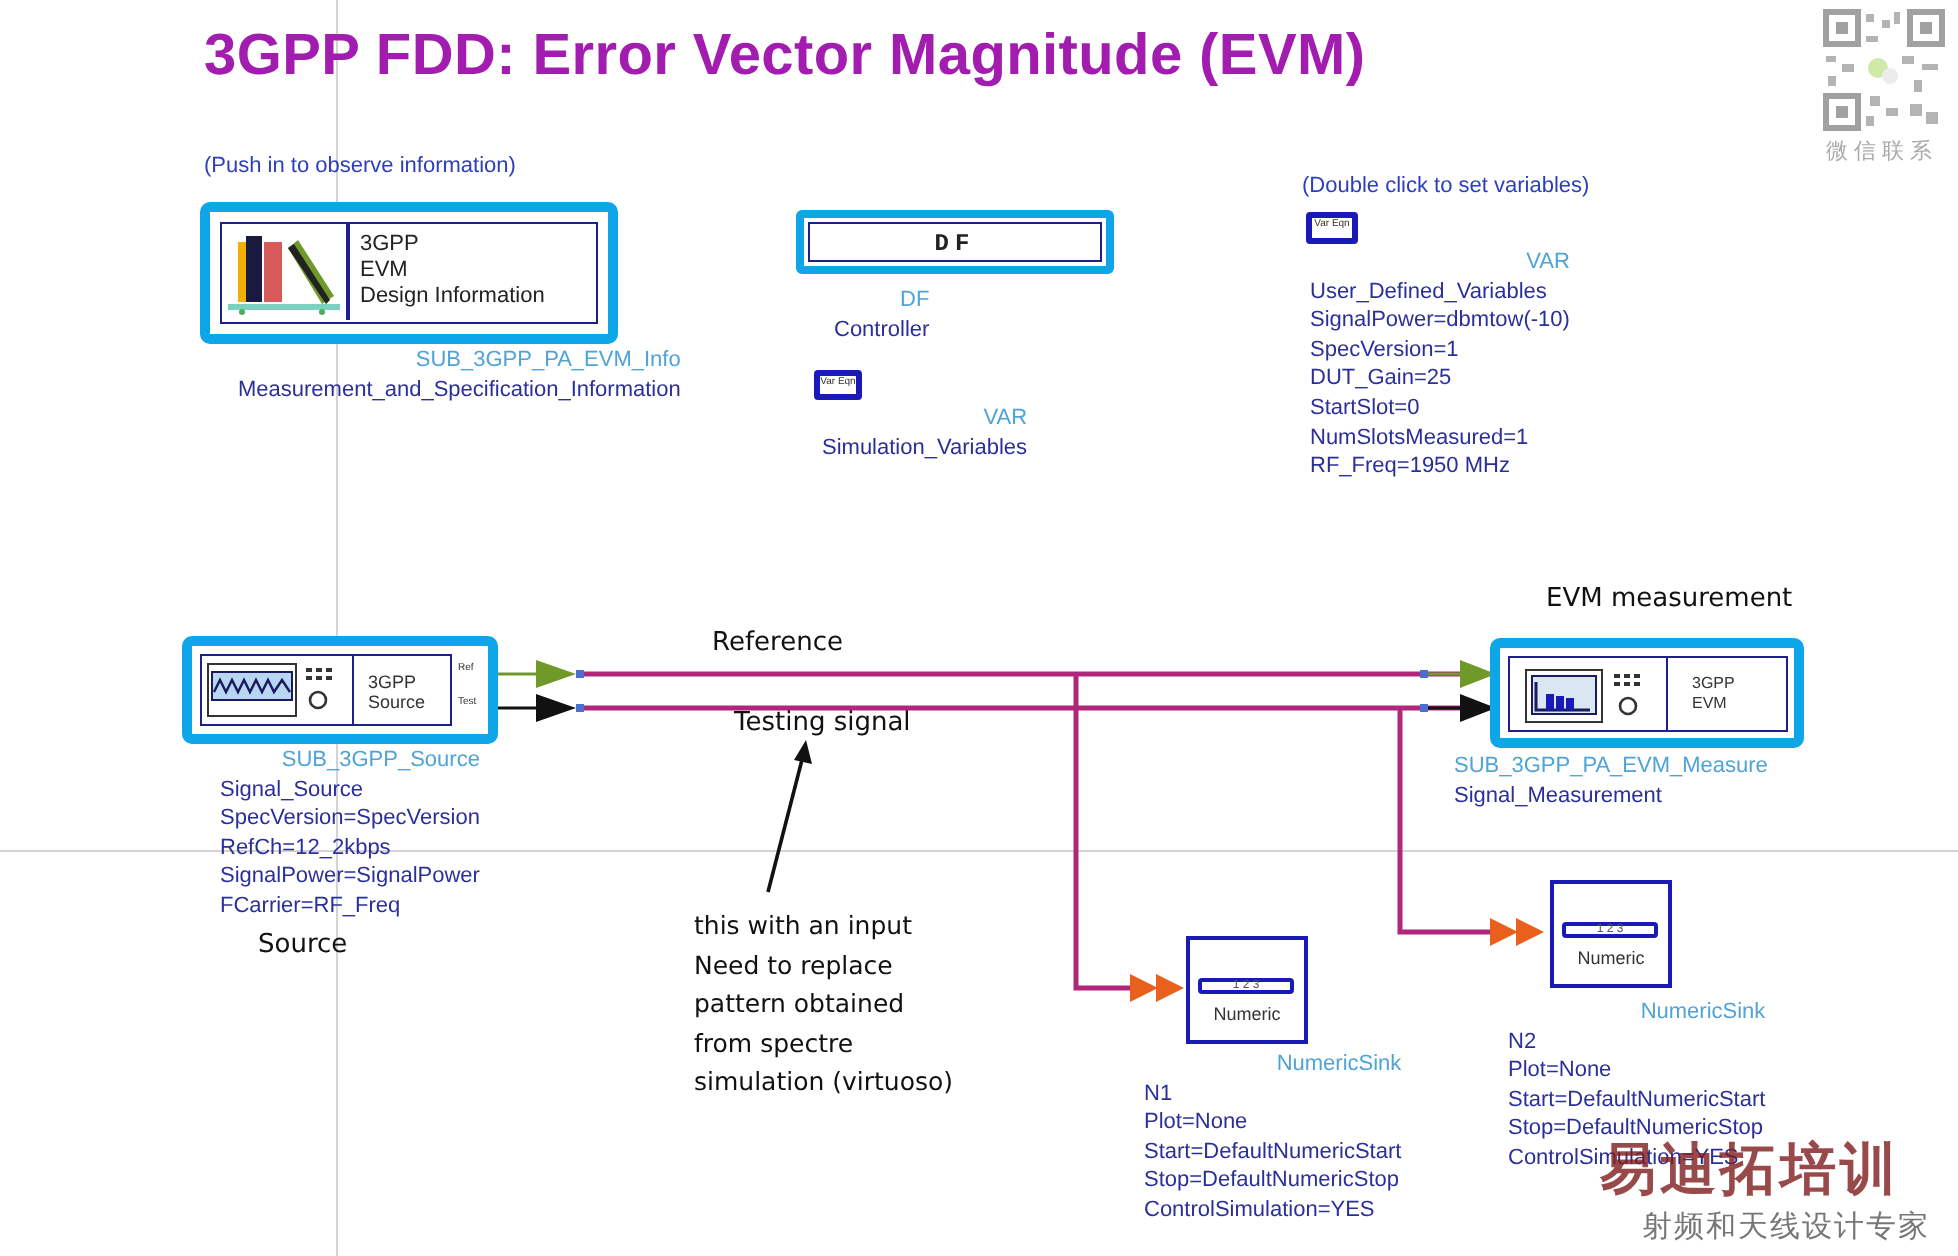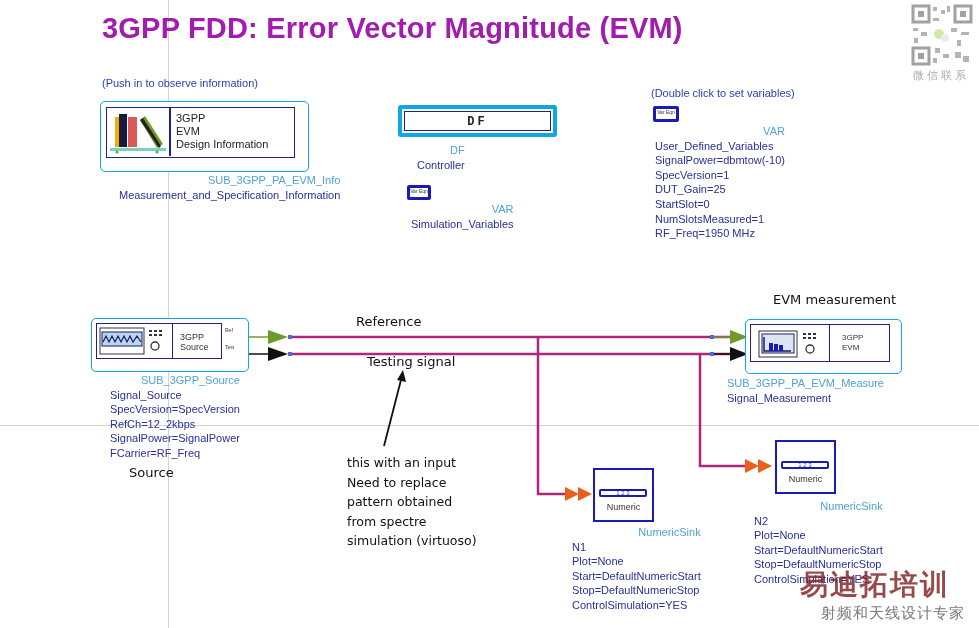--- a/index.html
+++ b/index.html
@@ -5,21 +5,21 @@
   html,body{margin:0;padding:0;background:#fff;}
   body{width:979px;height:628px;position:relative;overflow:hidden;font-family:"Liberation Sans",sans-serif;}
   .abs{position:absolute;}
   .grid-v{position:absolute;left:168px;top:0;width:1px;height:628px;background:#d4d4d4;}
   .grid-h{position:absolute;left:0;top:425px;width:979px;height:1px;background:#d4d4d4;}
   .title{left:102px;top:12px;font-size:29px;font-weight:bold;color:#a21caf;letter-spacing:0.2px;white-space:nowrap;}
   .hint{font-size:11px;color:#2c3ebb;white-space:nowrap;}
   .lbl{font-size:11px;line-height:14.6px;white-space:nowrap;}
   .lt{color:#4fa3d6;text-align:right;}
   .dk{color:#2a2f9a;}
-  .box-outer{position:absolute;border:1px solid #0ea5e9;border-radius:5px;background:#fff;box-sizing:border-box;}
+  .box-outer{position:absolute;border:5px solid #0ea5e9;border-radius:5px;background:#fff;box-sizing:border-box;}
   .box-inner{position:absolute;border:1.5px solid #20208a;box-sizing:border-box;background:#fff;}
   .note{font-family:"DejaVu Sans",sans-serif;font-size:13px;color:#111;white-space:nowrap;}
   .note-ml{font-family:"DejaVu Sans",sans-serif;font-size:12.5px;line-height:19.5px;color:#111;}
   svg{position:absolute;left:0;top:0;}
   .small{font-size:5px;color:#333;}
   .wm-cn{color:#7f1d1d;font-weight:bold;font-size:28px;letter-spacing:2px;}
 </style>
 </head>
 <body>
 

